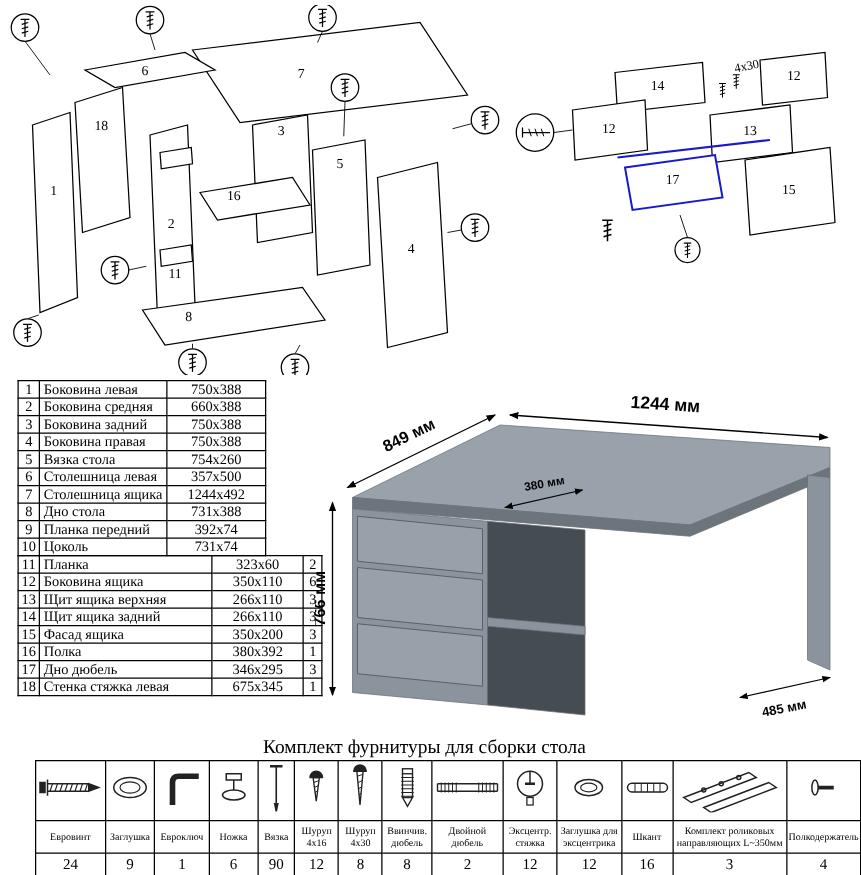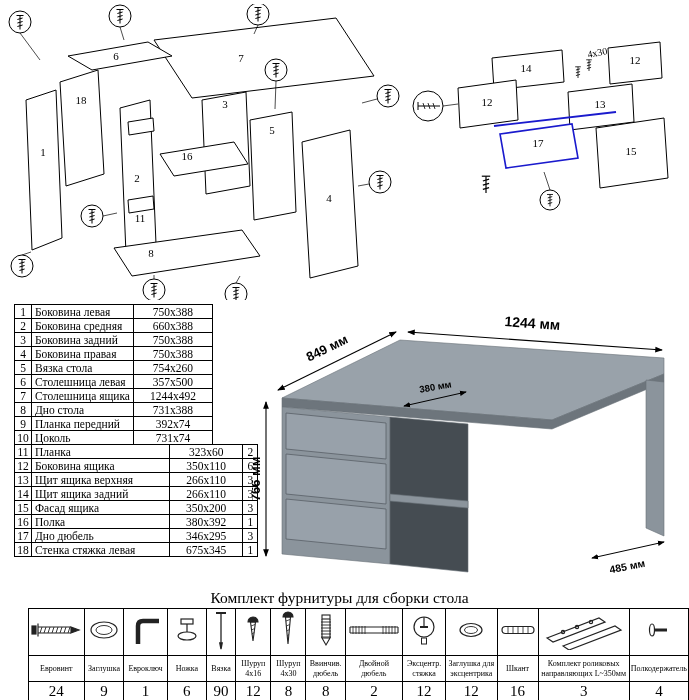--- a/index.html
+++ b/index.html
@@ -7,21 +7,21 @@
   .page{position:relative;width:689px;height:700px;background:#fff;overflow:hidden}
   .abs{position:absolute}
   table{border-collapse:collapse}
   .parts td{border:1px solid #000;font-size:11.5px;height:14px;line-height:12px;padding:0 3px;white-space:nowrap}
   .parts .n{width:17px;text-align:center;padding:0 1px}
   .parts .s{width:57px;text-align:center;padding:0 16px}
   .parts .q{width:15px;text-align:center;padding:0 1px}
   .hw td{border:1px solid #000;text-align:center;vertical-align:middle}
   .hw .ico{height:44px;padding:1px}
   .hw .lbl{font-size:8px;line-height:1.15;height:26px;padding:1px;vertical-align:middle}
-  .hw .qty{font-size:15px;height:16px}
+  .hw .qty{font-size:12px;height:16px}
   .title{font-size:15.5px;text-align:center;width:679px}
   svg text{font-family:"Liberation Serif",serif;fill:#000}
   svg .dim{font-family:"Liberation Sans",sans-serif;font-weight:bold}
 </style>
 </head>
 <body>
 
 <div class="page">
 
   <svg class="abs" style="left:4px;top:4px" width="398" height="296" viewBox="0 0 398 296">

